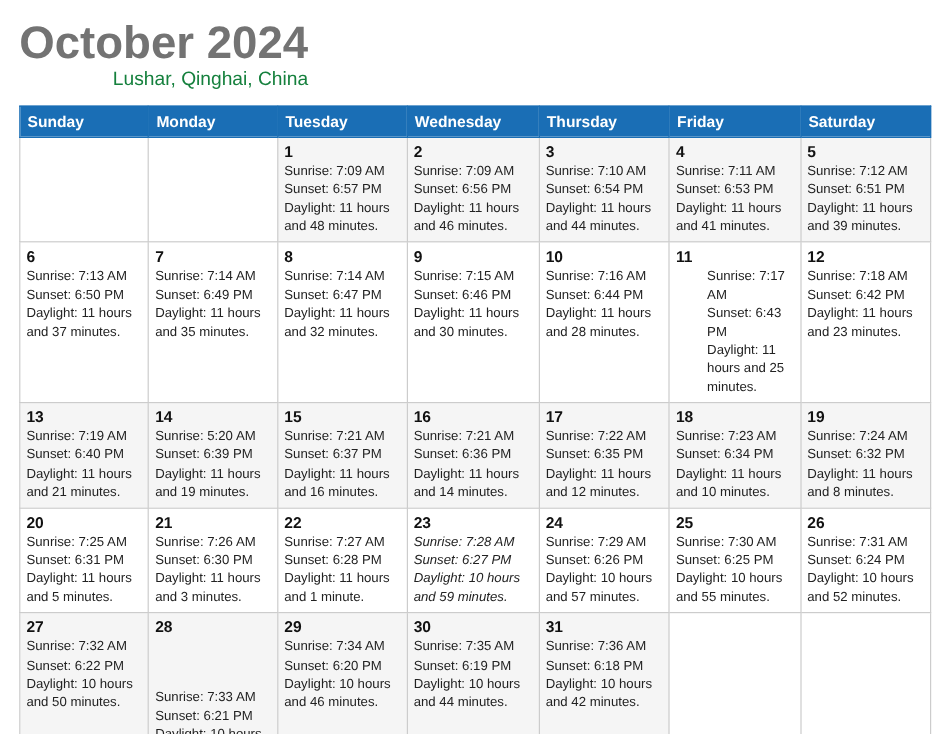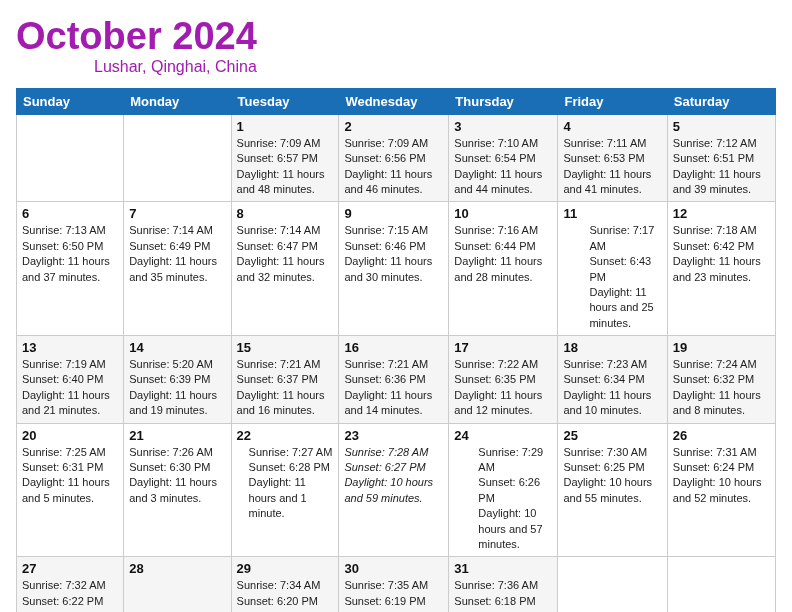--- a/index.html
+++ b/index.html
@@ -20,26 +20,26 @@
       display: flex;
       flex-direction: column;
       align-items: flex-start;
     }
     .title-area {
       text-align: right;
     }
     .month-title {
       font-size: 38px;
       font-weight: bold;
-      color: #a21caf;
+      color: #737373;
       line-height: 1.1;
     }
     .location {
       font-size: 16px;
-      color: #a21caf;
+      color: #15803d;
     }
     table {
       width: 100%;
       border-collapse: collapse;
       font-size: 11px;
       padding-left: 24px;
     }
     thead tr th {
       background: #1a6eb5;
       color: #fff;
@@ -229,33 +229,33 @@
 Daylight: 11 hours and 5 minutes.</div>
         </td>
         <td>
           <span class="day-number">21</span>
           <div class="day-info" style="white-space: pre-line;">Sunrise: 7:26 AM
 Sunset: 6:30 PM
 Daylight: 11 hours and 3 minutes.</div>
         </td>
         <td>
           <span class="day-number">22</span>
-          <div class="day-info" style="white-space: pre-line; margin-left: 12px;">Sunrise: 7:27 AM
+          <div class="day-info" style="white-space: pre-line;">Sunrise: 7:27 AM
 Sunset: 6:28 PM
 Daylight: 11 hours and 1 minute.</div>
         </td>
         <td>
           <span class="day-number">23</span>
           <div class="day-info" style="white-space: pre-line; font-style: italic;">Sunrise: 7:28 AM
 Sunset: 6:27 PM
 Daylight: 10 hours and 59 minutes.</div>
         </td>
         <td>
           <span class="day-number">24</span>
-          <div class="day-info" style="white-space: pre-line; margin-left: 24px;">Sunrise: 7:29 AM
+          <div class="day-info" style="white-space: pre-line;">Sunrise: 7:29 AM
 Sunset: 6:26 PM
 Daylight: 10 hours and 57 minutes.</div>
         </td>
         <td>
           <span class="day-number">25</span>
           <div class="day-info" style="white-space: pre-line;">Sunrise: 7:30 AM
 Sunset: 6:25 PM
 Daylight: 10 hours and 55 minutes.</div>
         </td>
         <td>

